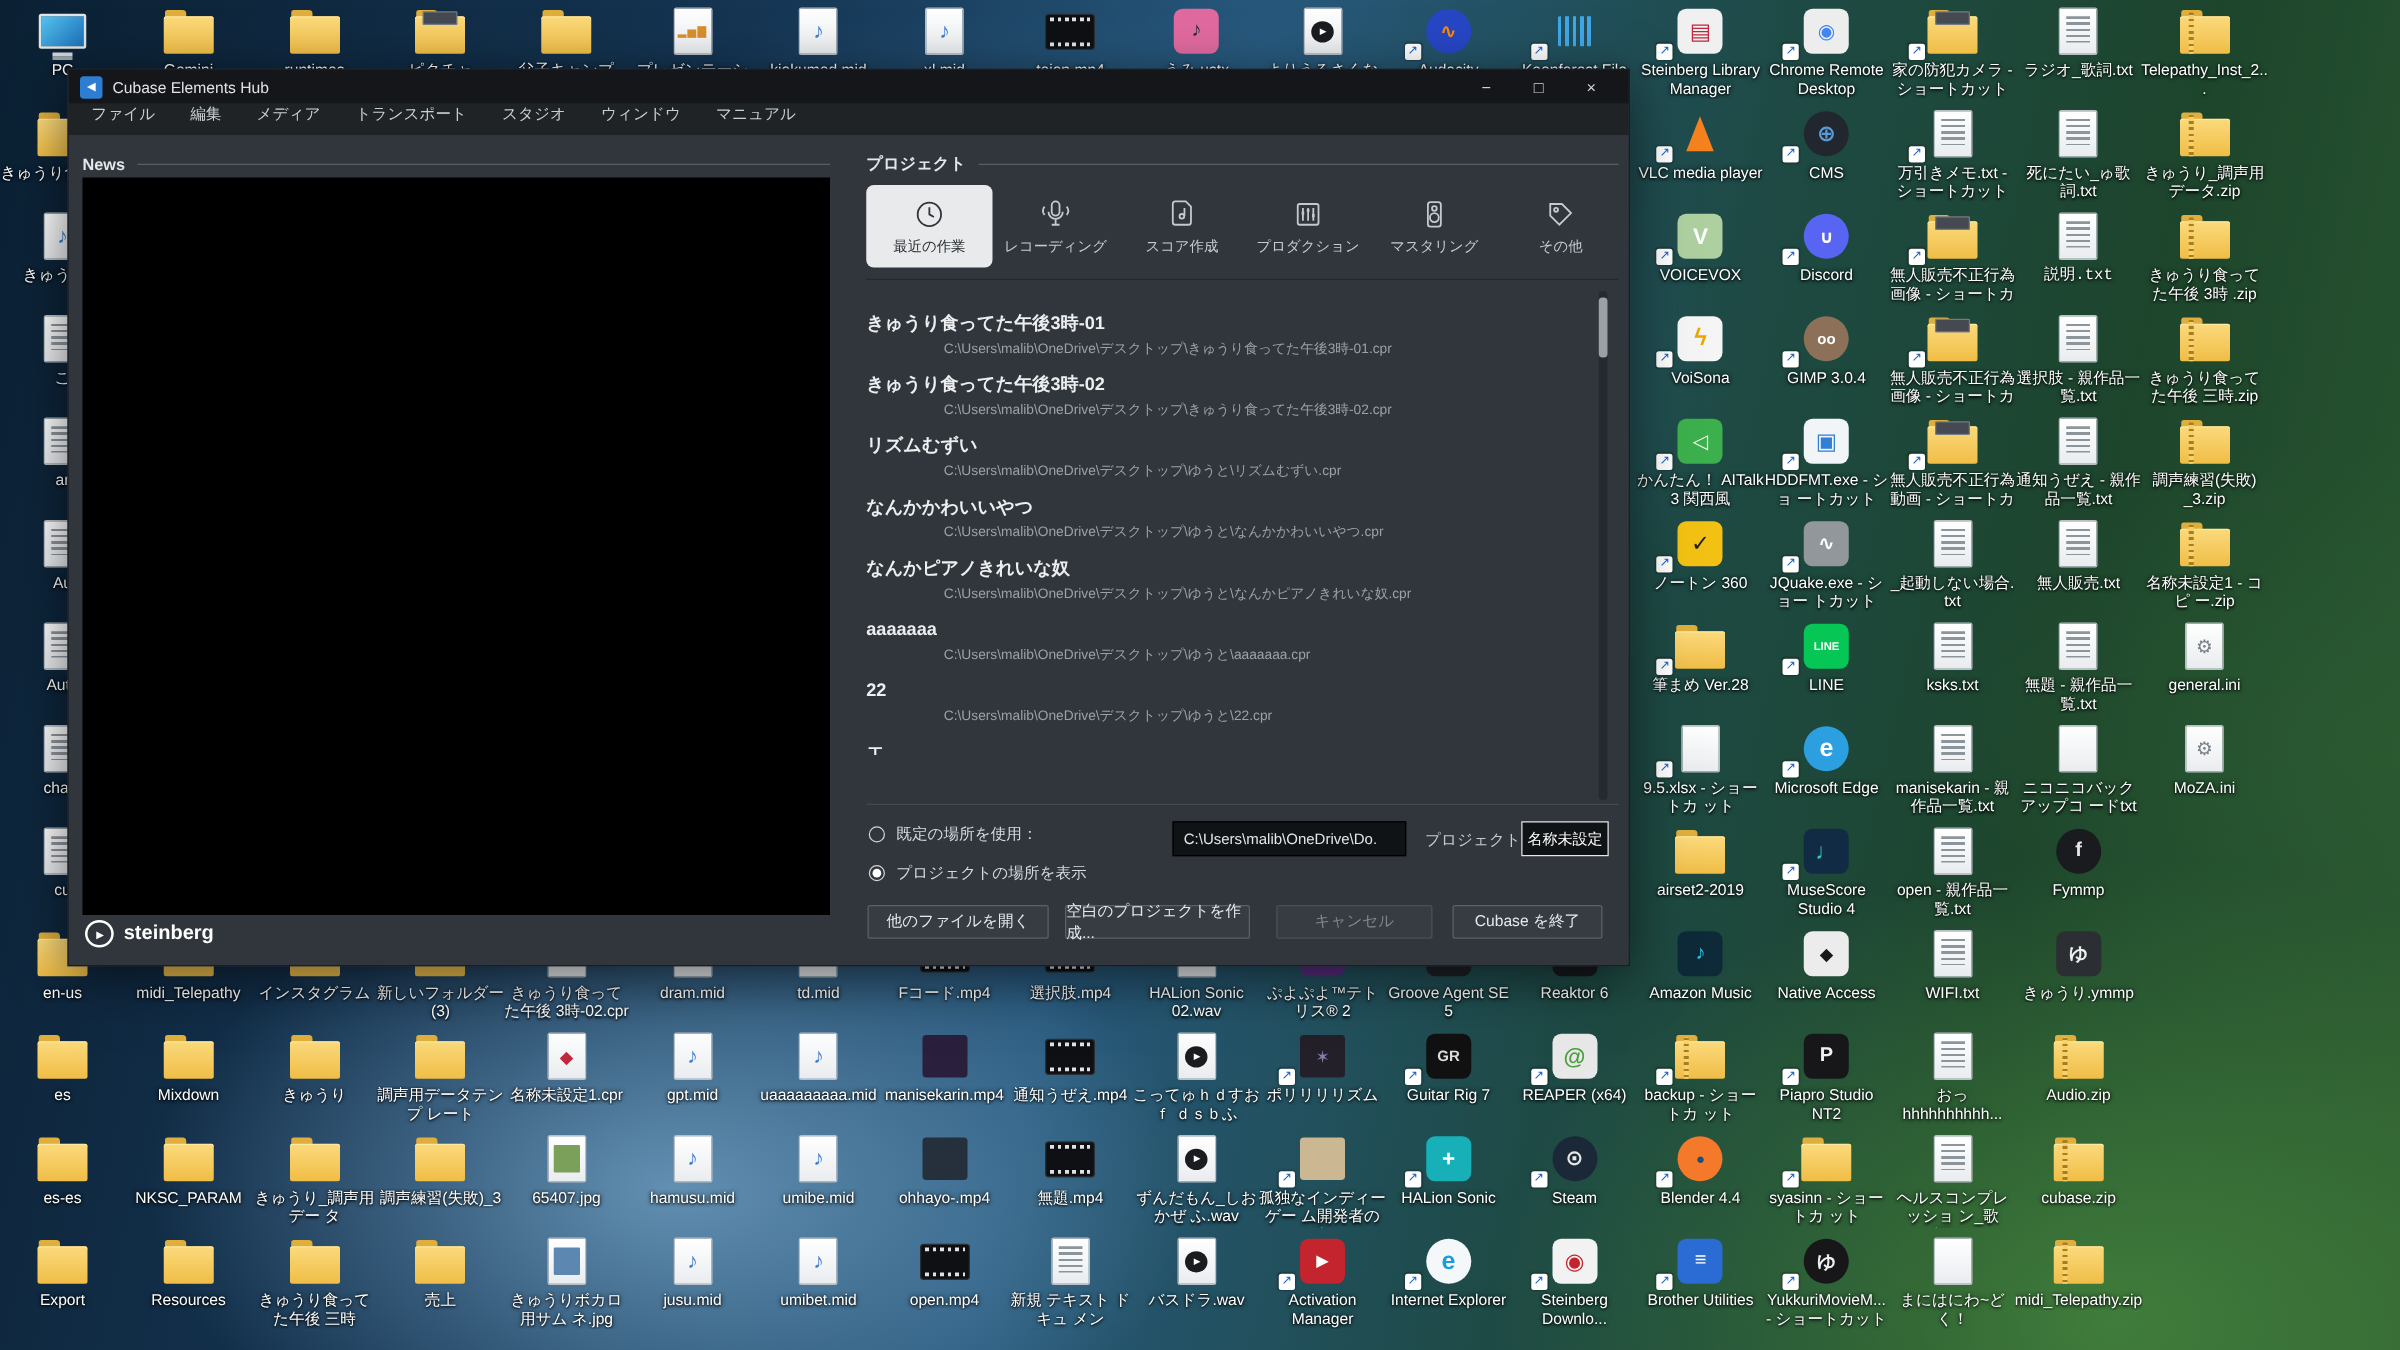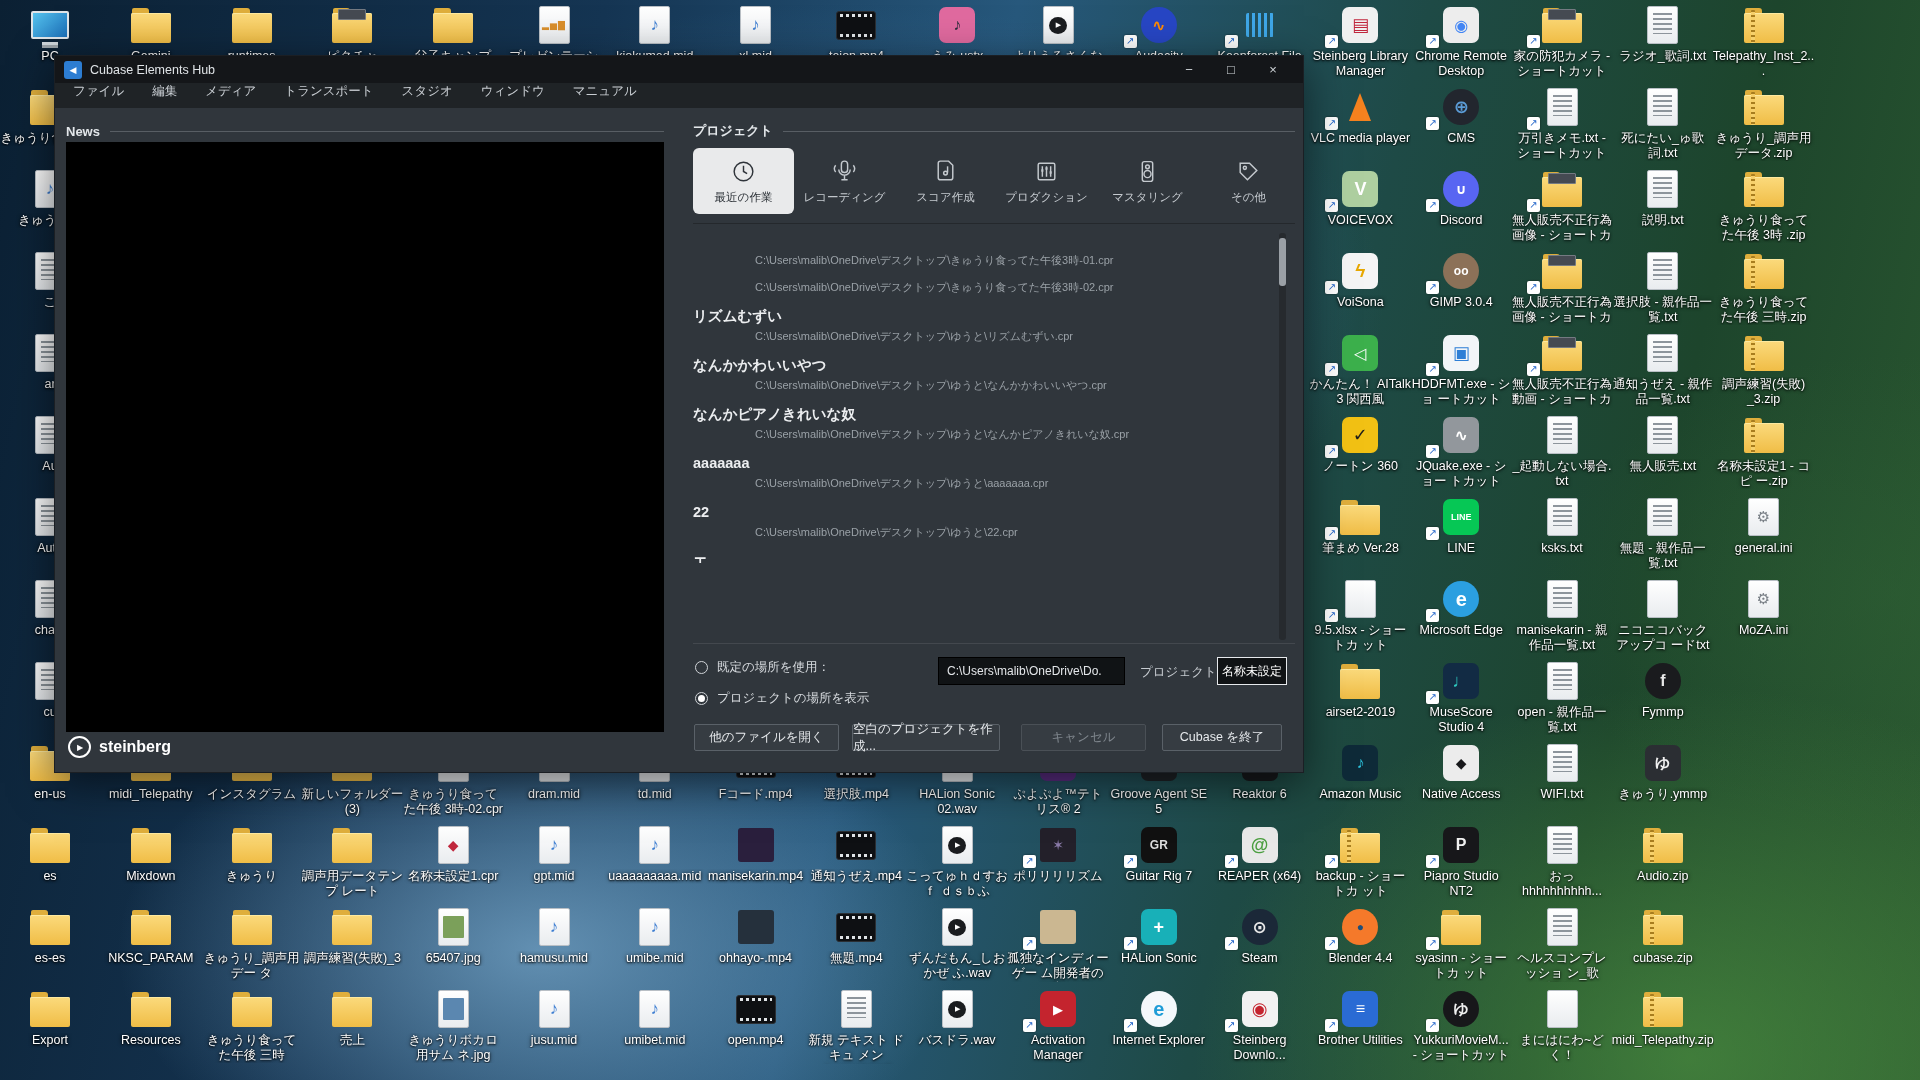--- a/index.html
+++ b/index.html
@@ -289,21 +289,21 @@
       </div>
       <div class="dicon" style="left: 1511px; top: 168px;">
         <div class="ic">
           <div class="fo">
             <i class="fimg"></i>
           </div>
           <i class="sc">↗</i>
         </div>
         <div class="lbl">無人販売不正行為 画像 - ショートカッ...</div>
       </div>
-      <div class="dicon" style="left: 1611.8px; top: 168px;">
+      <div class="dicon" style="left: 1611.8px; top: 168px; font-family: Liberation Mono, monospace;">
         <div class="ic">
           <div class="pg txt"></div>
         </div>
         <div class="lbl">説明.txt</div>
       </div>
       <div class="dicon" style="left: 1712.6px; top: 168px;">
         <div class="ic">
           <div class="fo">
             <i class="zip"></i>
           </div>
@@ -1093,23 +1093,25 @@
             <svg class="tico" width="27" height="27" viewBox="0 0 26 26" fill="none" stroke="currentColor" stroke-width="1.4">
                 <path d="M5 5h9l7 7-9 9-7-7z"></path>
                 <circle cx="9.5" cy="9.5" r="1.5"></circle>
               </svg>
             <span class="tlbl">その他</span>
           </div>
         </div>
         <div class="tabline"></div>
         <div class="plist">
             <div class="pentry">
+              <div class="pname">きゅうり食ってた午後3時-01</div>
               <div class="ppath">C:\Users\malib\OneDrive\デスクトップ\きゅうり食ってた午後3時-01.cpr</div>
             </div>
             <div class="pentry">
+              <div class="pname">きゅうり食ってた午後3時-02</div>
               <div class="ppath">C:\Users\malib\OneDrive\デスクトップ\きゅうり食ってた午後3時-02.cpr</div>
             </div>
             <div class="pentry">
               <div class="pname">リズムむずい</div>
               <div class="ppath">C:\Users\malib\OneDrive\デスクトップ\ゆうと\リズムむずい.cpr</div>
             </div>
             <div class="pentry">
               <div class="pname">なんかかわいいやつ</div>
               <div class="ppath">C:\Users\malib\OneDrive\デスクトップ\ゆうと\なんかかわいいやつ.cpr</div>
             </div>

